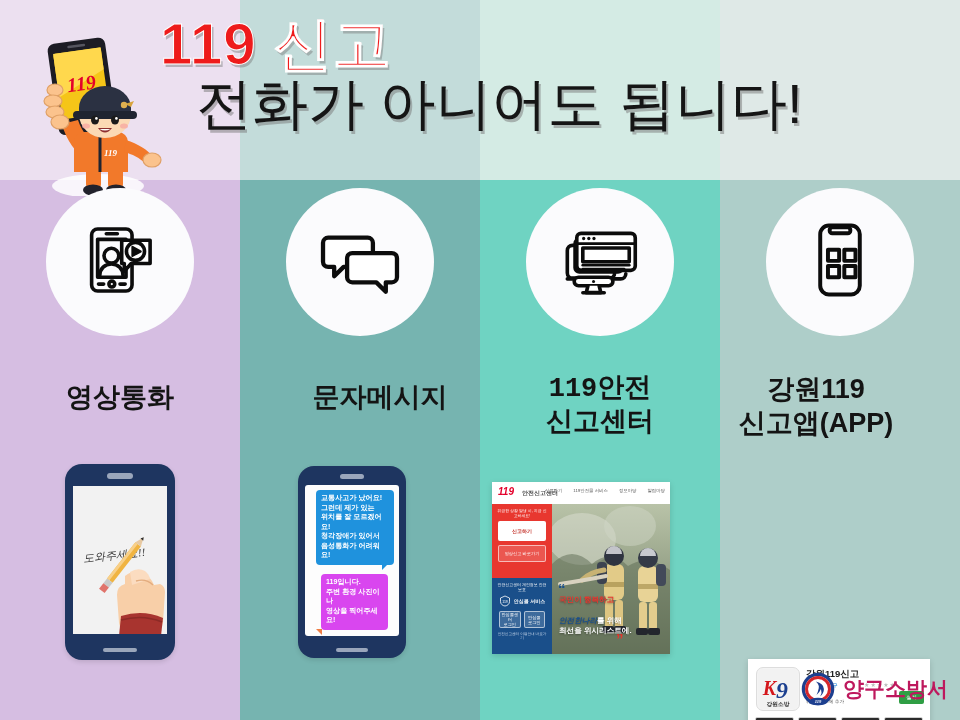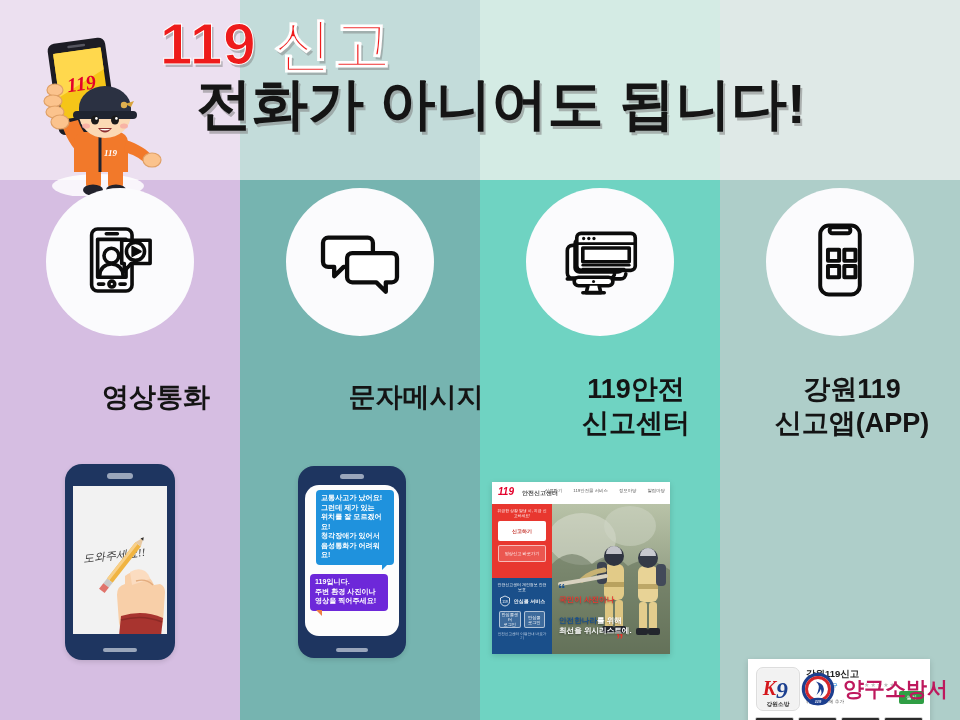--- a/index.html
+++ b/index.html
@@ -20,42 +20,41 @@
   
   .title-wrap{position:absolute;left:0;top:14px;width:960px;pointer-events:none;}
   .title-line1{
     font-size:58px;font-weight:bold;color:#ee1b1b;
     letter-spacing:1px;line-height:1.02;
     padding-left:160px;
     text-shadow:2px 3px 0 rgba(120,120,120,.45);
     -webkit-text-stroke:1px #ffffff;
   }
   .title-line2{
-    font-size:56px;font-weight:bold;color:#151515;
+    font-size:56px;font-weight:normal;color:#151515;
     letter-spacing:0px;line-height:1.05;
     padding-left:196px;margin-top:2px;
     text-shadow:2px 3px 0 rgba(120,120,120,.5);
   }
 
   
   .mascot{position:absolute;left:22px;top:28px;width:140px;height:165px;}
 
   
   .circle{
     position:absolute;width:148px;height:148px;border-radius:50%;
     background:#fbfbfd;display:flex;align-items:center;justify-content:center;
   }
   .circle svg{width:86px;height:86px;}
 
   
   .caption{
     position:absolute;text-align:center;width:240px;
     font-size:27px;font-weight:bold;color:#141414;line-height:1.26;
     white-space:pre-line;
-    margin-left:36px;
   }
 
   
   .media{position:absolute;}
 
   
   .ph1{width:110px;height:196px;border-radius:17px;background:#1e3560;
        box-shadow:0 2px 5px rgba(0,0,0,.12);}
   .ph1 .speaker{position:absolute;left:50%;transform:translateX(-50%);top:9px;
        width:26px;height:6px;border-radius:3px;background:#9aa6bb;}
@@ -64,27 +63,27 @@
        width:34px;height:4px;border-radius:2px;background:#9aa6bb;}
   .hand-txt{position:absolute;left:10px;top:62px;font-size:11px;color:#333;
        font-family:"Liberation Serif",serif;font-style:italic;transform:rotate(-6deg);}
 
   
   .ph2{width:108px;height:192px;border-radius:16px;background:#1e3560;
        box-shadow:0 2px 5px rgba(0,0,0,.12);}
   .ph2 .speaker{position:absolute;left:50%;transform:translateX(-50%);top:8px;
        width:24px;height:5px;border-radius:3px;background:#9aa6bb;}
   .ph2 .scr{position:absolute;left:7px;right:7px;top:19px;bottom:22px;background:#fdfdfd;
-       border-radius:14px;padding:5px 4px 0;box-sizing:border-box;}
+       border-radius:3px;padding:5px 4px 0;box-sizing:border-box;}
   .ph2 .hb{position:absolute;left:50%;transform:translateX(-50%);bottom:6px;
        width:32px;height:4px;border-radius:2px;background:#9aa6bb;}
   .bub{border-radius:4px;padding:4px 5px;box-sizing:border-box;white-space:pre-line;
        font-size:7.1px;line-height:1.35;color:#fff;font-weight:bold;}
   .bub-blue{background:#1f92dd;margin-left:7px;margin-right:1px;}
-  .bub-or{background:#6d28d9;margin-right:7px;margin-left:1px;margin-top:9px;}
+  .bub-or{background:#d946ef;margin-right:7px;margin-left:12px;margin-top:9px;}
   .tail{position:absolute;width:0;height:0;}
 
   
   .web{width:178px;height:172px;background:#ffffff;box-shadow:0 2px 6px rgba(0,0,0,.15);
        overflow:hidden;position:relative;}
   .web-head{height:22px;background:#fff;border-bottom:1px solid #eee;position:relative;}
   .web-logo{position:absolute;left:6px;top:4px;font-size:10px;font-weight:bold;color:#e4002b;font-style:italic;}
   .web-logoname{position:absolute;left:30px;top:7px;font-size:6px;color:#444;font-weight:bold;}
   .web-nav{position:absolute;right:5px;top:6px;display:flex;gap:11px;}
   .web-nav span{font-size:4.4px;color:#555;}
@@ -94,21 +93,21 @@
   .wl-cap{font-size:3.9px;color:#fff;text-align:center;display:block;margin-bottom:3px;}
   .wl-btn{background:#fff;border-radius:2px;height:20px;margin:0 2px 4px;display:flex;
           align-items:center;justify-content:center;font-size:5px;color:#c0271f;font-weight:bold;}
   .wl-btn2{background:rgba(255,255,255,.16);border:.5px solid rgba(255,255,255,.6);border-radius:2px;
           height:15px;margin:0 2px;display:flex;align-items:center;justify-content:center;
           font-size:4.2px;color:#fff;}
   .web-hero{position:absolute;left:60px;right:0;top:22px;bottom:0;overflow:hidden;
        background:linear-gradient(160deg,#9aa98e 0%,#7f8f75 35%,#5f6d58 100%);}
   .hero-quote{position:absolute;left:7px;bottom:18px;font-size:7.6px;font-weight:bold;
        line-height:1.35;white-space:pre-line;text-shadow:0 1px 2px rgba(0,0,0,.4);}
-  .q1{color:#e8372f;} .q2{color:#1a4f8a;} .q3{color:#ffffff;}
+  .q1{color:#e8372f;} .q2{color:#1a4f8a;font-style:italic;} .q3{color:#ffffff;}
   .qmark{position:absolute;color:#1a4f8a;font-size:15px;font-weight:bold;line-height:1;}
 
   
   .app{width:182px;height:160px;background:#ffffff;box-shadow:0 2px 6px rgba(0,0,0,.15);
        overflow:hidden;position:relative;}
   .app-icon{position:absolute;left:8px;top:8px;width:42px;height:42px;border-radius:7px;
        background:#f4f4f4;border:1px solid #ddd;display:flex;align-items:center;justify-content:center;}
   .app-title{position:absolute;left:58px;top:9px;font-size:9.5px;font-weight:bold;color:#222;}
   .app-sub{position:absolute;left:58px;top:23px;font-size:5px;color:#1a7fd4;font-weight:bold;}
   .app-stars{position:absolute;right:34px;top:22px;font-size:6px;color:#bbb;letter-spacing:1px;}
@@ -261,21 +260,21 @@
         <rect x="36" y="38" width="13" height="13"></rect>
         <rect x="55" y="38" width="13" height="13"></rect>
         <rect x="36" y="57" width="13" height="13"></rect>
         <rect x="55" y="57" width="13" height="13"></rect>
       </svg>
     </span>
   </div>
 
   <div class="caption" style="left:0px;top:380px;">영상통화</div>
   <div class="caption" style="left:240px;top:380px;padding-left:20px;">문자메시지</div>
-  <div class="caption" style="left:480px;top:372px;">119안전
+  <div class="caption" style="left:480px;top:372px;font-family:Liberation Mono, monospace;">119안전
 신고센터</div>
   <div class="caption" style="left:696px;top:372px;">강원119
 신고앱(APP)</div>
 
   <div class="media ph1" style="left:65px;top:464px;">
     <div class="speaker"></div>
     <div class="scr">
       <div class="hand-txt">도와주세요!!</div>
       <svg viewBox="0 0 94 150" width="94" height="150" style="position:absolute;left:0;bottom:0;">
 
@@ -395,21 +394,21 @@
           <rect x="97" y="98" width="8" height="28" rx="3" fill="#e3cd8d"></rect>
           <rect x="84" y="124" width="12" height="7" rx="2" fill="#23262d"></rect>
           <rect x="96" y="124" width="12" height="7" rx="2" fill="#23262d"></rect>
         </g>
 
         <path d="M8 80 q26 -4 46 -8" stroke="#d9d2c0" stroke-width="4" fill="none" stroke-linecap="round"></path>
       </svg>
       <div class="qmark" style="left:6px;bottom:58px;">“</div>
       <div class="qmark" style="left:64px;bottom:8px;color:#e8372f;">”</div>
       <div class="hero-quote">
-        <span class="q1">국민이 사진이나</span><br>
+        <span class="q1">국민이 행복하고</span><br>
         <span class="q2">안전한나라</span><span class="q3">를 위해
 최선을 위시리스트에.</span>
       </div>
     </div>
   </div>
 
   <div class="media app" style="left:748px;top:487px;">
     <div class="app-icon">
       <svg viewBox="0 0 42 42" width="40" height="40">
         <rect width="42" height="42" rx="5" fill="#f2f2f2"></rect>

